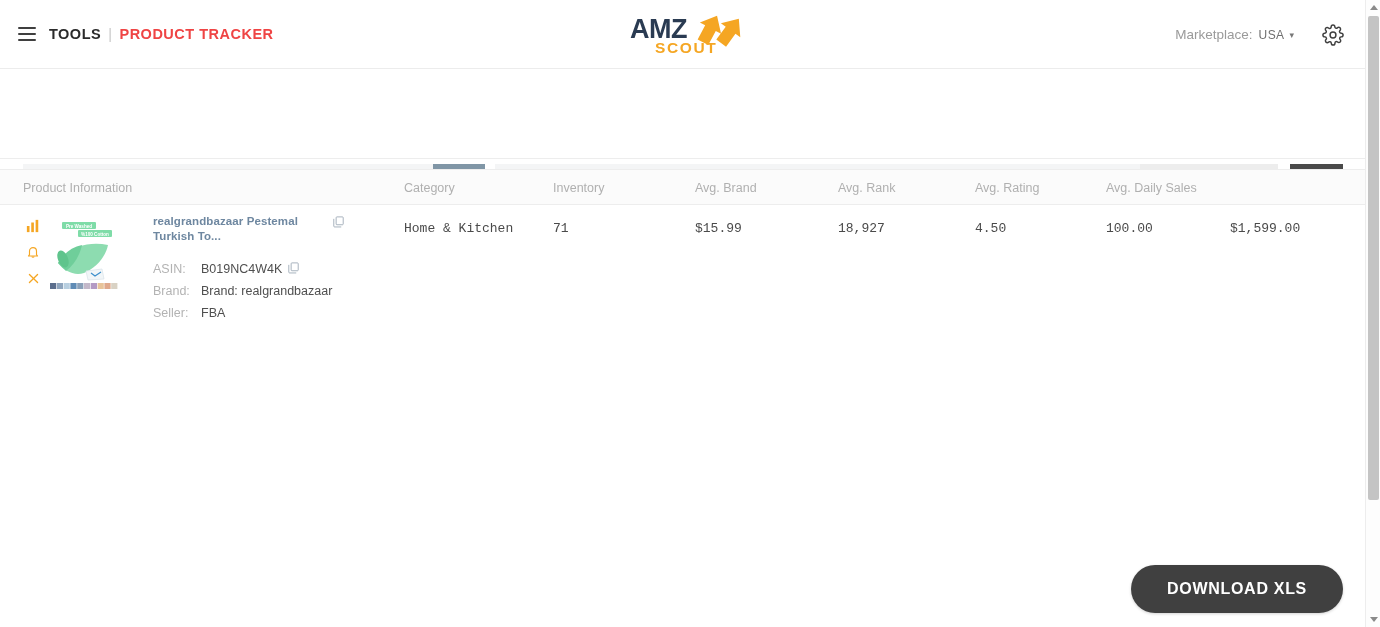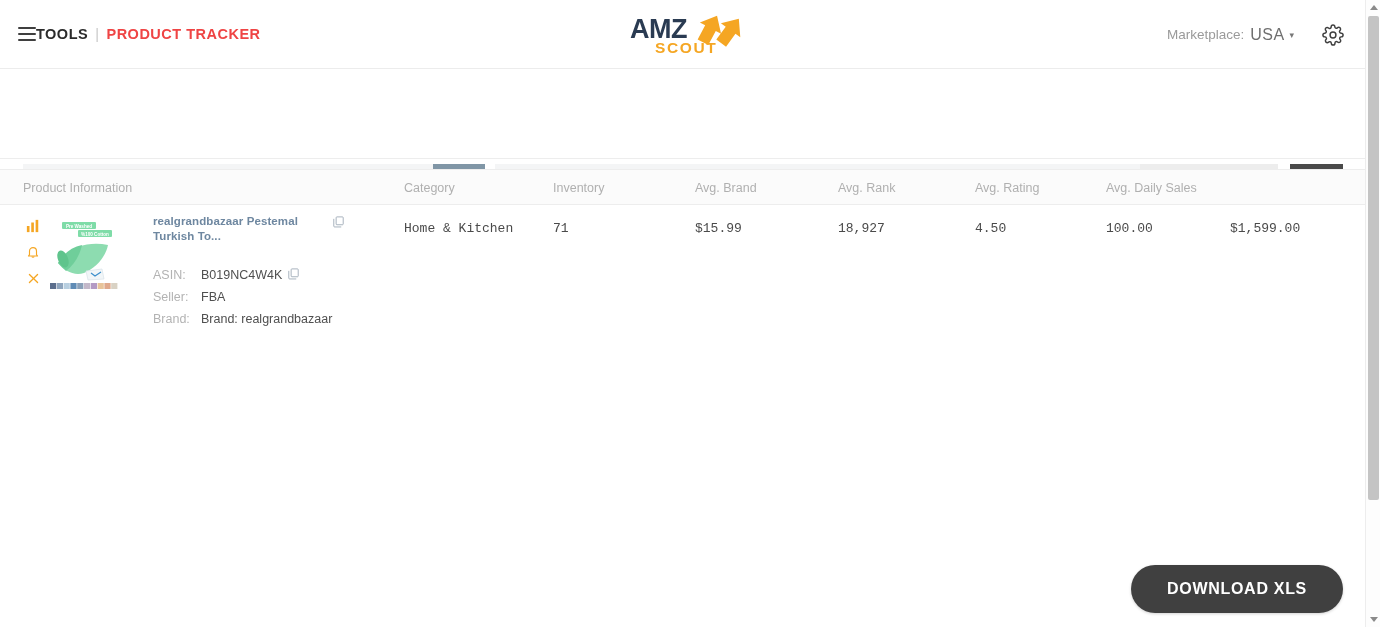--- a/index.html
+++ b/index.html
@@ -18,20 +18,21 @@
   .topbar {
     position: relative;
     height: 69px;
     background: #ffffff;
     border-bottom: 1px solid #ececec;
     display: flex; align-items: center;
   }
   .brand-left {
     display: flex; align-items: center;
     margin-left: 18px;
+    gap: 13px;
   }
   .hamburger {
     width: 18px; height: 14px;
     display: flex; flex-direction: column; justify-content: space-between;
     cursor: pointer;
   }
   .hamburger span { display:block; height:1.6px; width:100%; background:#3f3f3f; border-radius:1px; }
   .crumbs { display:flex; align-items:center; gap:7px; font-size:14.5px; letter-spacing:.5px; }
   .crumb-tools { color:#2b2b2b; font-weight:bold; }
   .crumb-sep { color:#c9c9c9; font-weight:400; }
@@ -52,21 +53,21 @@
     font-size:15.5px; font-weight:bold; color:#f5a623; letter-spacing:1.6px;
   }
   .logo-arrows { position:absolute; left:64px; top:0px; }
 
   .market {
     position:absolute; right:86px; top:0; height:69px;
     display:flex; align-items:center; gap:6px;
     font-size:13.5px;
   }
   .market-label { color:#9a9a9a; }
-  .market-val { color:#6f6f6f; font-size:16px; letter-spacing:.4px; }
+  .market-val { color:#6f6f6f; font-size:12px; letter-spacing:.4px; }
   .market-caret { color:#777; font-size:9px; margin-left:-1px; }
 
   .gear {
     position:absolute; right:36px; top:0; height:69px;
     display:flex; align-items:center; cursor:pointer;
   }
 
   
   .searchrow {
     position:relative; height:90px;
@@ -140,21 +141,21 @@
     background:#ffffff; overflow:hidden;
   }
 
   .pinfo { position:absolute; left:153px; top:9px; }
   .ptitle-line { display:flex; align-items:flex-start; gap:5px; }
   .ptitle {
     font-size:11.5px; font-weight:bold; color:#6e87a0;
     max-width:175px; line-height:15px; cursor:pointer;
     letter-spacing:.1px;
   }
-  .meta { margin-top:20px; }
+  .meta { margin-top:14px; }
   .meta-line { display:flex; align-items:center; height:22px; gap:6px; }
   .meta-k { font-size:12.5px; color:#b3b3b3; width:42px; }
   .meta-v { font-size:12.5px; color:#4f4f4f; }
 
   .cell {
     position:absolute; top:0; height:110px;
     padding-top:16px;
     font-size:13px; color:#4a4a4a; white-space:nowrap;font-family:Liberation Mono, monospace;
   }
 
@@ -319,26 +320,26 @@
             <div class="meta">
               <div class="meta-line">
                 <span class="meta-k">ASIN:</span>
                 <span class="meta-v">B019NC4W4K</span>
                 <span><svg width="11" height="12" viewBox="0 0 14 15" fill="none" stroke="#9aa7b4" stroke-width="1.1">
                     <rect x="4" y="1" width="9" height="10" rx="1"></rect>
                     <path d="M10 13.8H2a1 1 0 0 1-1-1V4" stroke-linecap="round"></path>
                   </svg></span>
               </div>
               <div class="meta-line">
+                <span class="meta-k">Brand:</span>
+                <span class="meta-v">Brand: realgrandbazaar</span>
+              </div>
+              <div class="meta-line">
                 <span class="meta-k">Seller:</span>
                 <span class="meta-v">FBA</span>
-              </div>
-              <div class="meta-line">
-                <span class="meta-k">Brand:</span>
-                <span class="meta-v">Brand: realgrandbazaar</span>
               </div>
             </div>
           </div>
           <div class="cell" style="left:404px">Home &amp; Kitchen</div>
           <div class="cell" style="left:553px">71</div>
           <div class="cell" style="left:695px">$15.99</div>
           <div class="cell" style="left:838px">18,927</div>
           <div class="cell" style="left:975px">4.50</div>
           <div class="cell" style="left:1106px">100.00</div>
           <div class="cell" style="left:1230px">$1,599.00</div>

